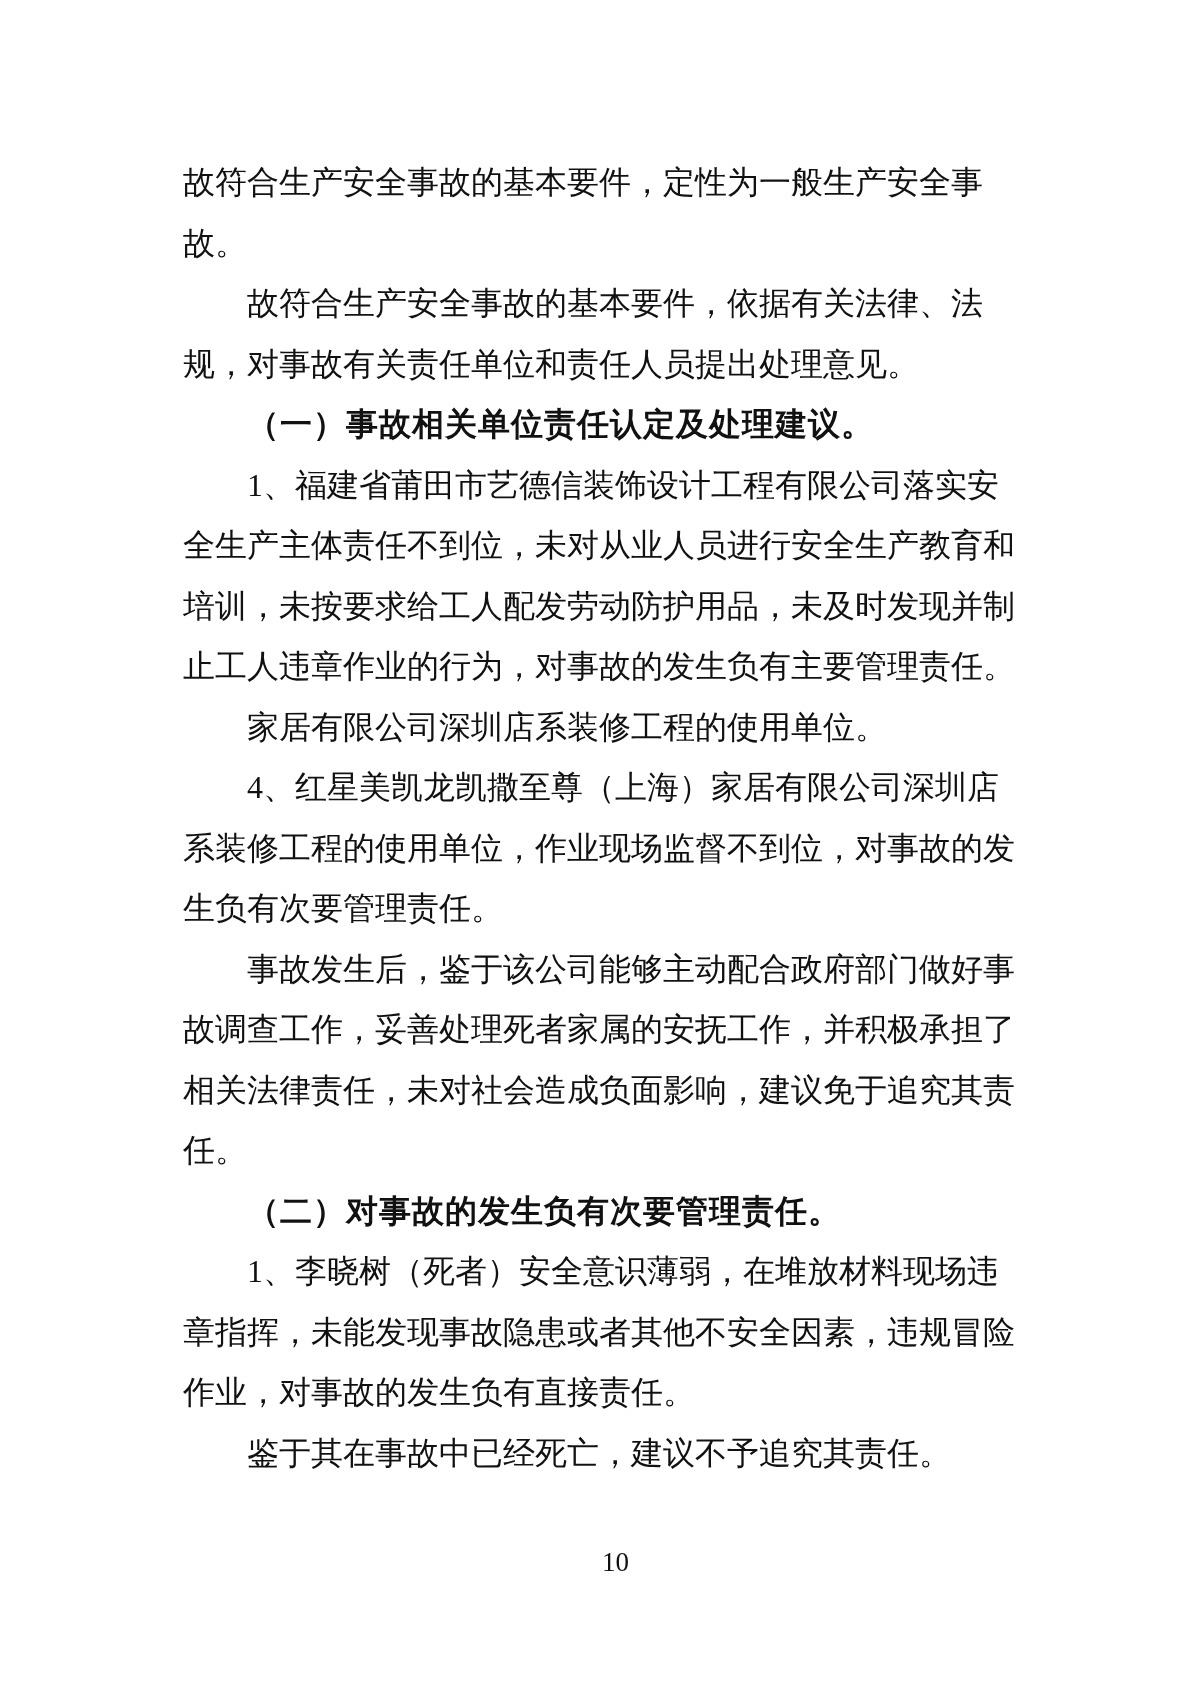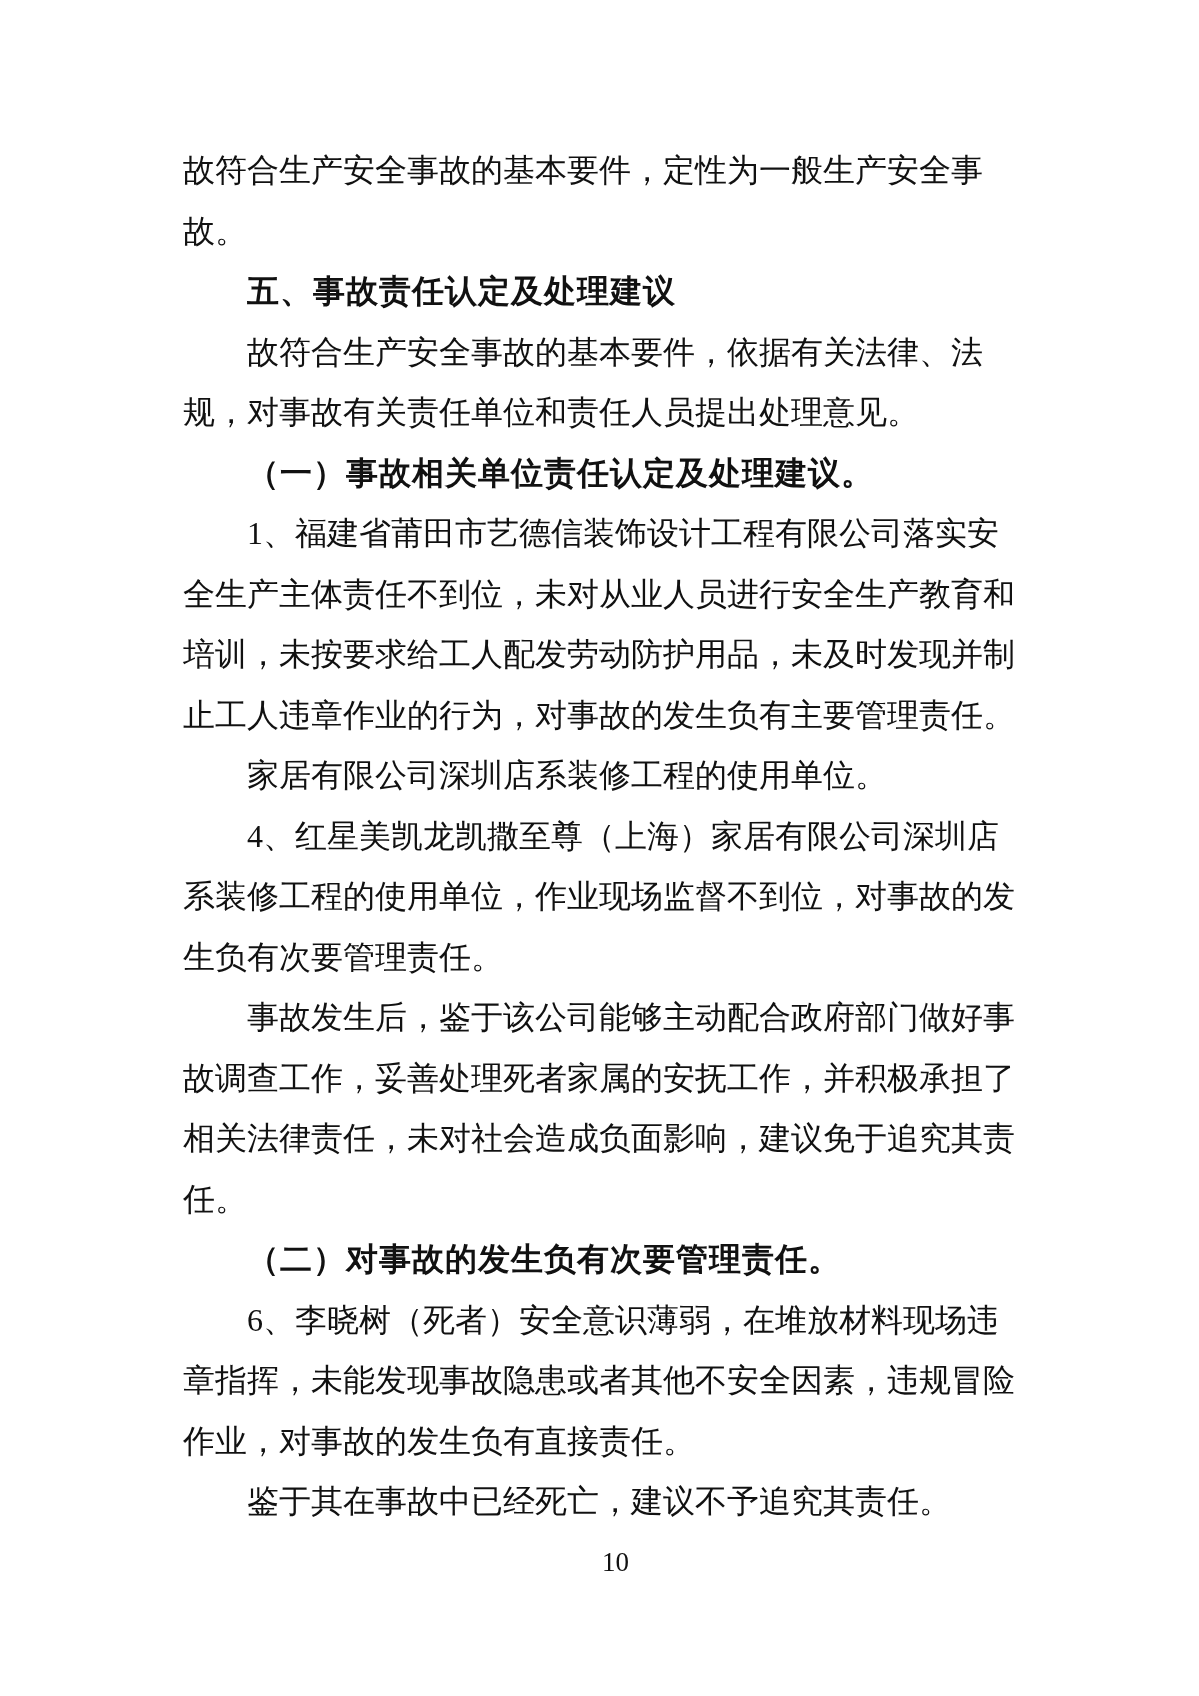--- a/index.html
+++ b/index.html
@@ -12,21 +12,21 @@
     width: 1199px;
     height: 1696px;
     background: #ffffff;
     color: #111111;
     font-family: "Liberation Serif", "DejaVu Serif", serif;
     overflow: hidden;
   }
   .content {
     position: absolute;
     left: 183px;
-    top: 140px;
+    top: 152px;
     width: 834px;
   }
   .para {
     margin: 0;
     font-size: 32px;
     line-height: 60.5px;
     text-align: left;
     word-break: normal;
   }
   .indent {
@@ -51,25 +51,24 @@
     line-height: 40px;
     font-family: "Liberation Serif", "DejaVu Serif", serif;
   }
 </style>
 </head>
 <body>
 
 <div class="page" style="background: rgb(255, 255, 255); color: rgb(17, 17, 17);">
   <div class="content">
     <p class="para">故符合生产安全事故的基本要件，定性为一般生产安全事故。</p>
-    <p class="h1">五、事故责任认定及处理建议</p>
     <p class="para indent">故符合生产安全事故的基本要件，依据有关法律、法规，对事故有关责任单位和责任人员提出处理意见。</p>
     <p class="h2">（一）事故相关单位责任认定及处理建议。</p>
     <p class="para indent">1、福建省莆田市艺德信装饰设计工程有限公司落实安全生产主体责任不到位，未对从业人员进行安全生产教育和培训，未按要求给工人配发劳动防护用品，未及时发现并制止工人违章作业的行为，对事故的发生负有主要管理责任。</p>
     <p class="para indent">家居有限公司深圳店系装修工程的使用单位。</p>
     <p class="para indent">4、红星美凯龙凯撒至尊（上海）家居有限公司深圳店系装修工程的使用单位，作业现场监督不到位，对事故的发生负有次要管理责任。</p>
     <p class="para indent">事故发生后，鉴于该公司能够主动配合政府部门做好事故调查工作，妥善处理死者家属的安抚工作，并积极承担了相关法律责任，未对社会造成负面影响，建议免于追究其责任。</p>
     <p class="h2">（二）对事故的发生负有次要管理责任。</p>
-    <p class="para indent">6、李晓树（死者）安全意识薄弱，在堆放材料现场违章指挥，未能发现事故隐患或者其他不安全因素，违规冒险作业，对事故的发生负有直接责任。</p>
+    <p class="para indent">1、李晓树（死者）安全意识薄弱，在堆放材料现场违章指挥，未能发现事故隐患或者其他不安全因素，违规冒险作业，对事故的发生负有直接责任。</p>
     <p class="para indent">鉴于其在事故中已经死亡，建议不予追究其责任。</p>
   </div>
   <div class="page-number">10</div>
 </div>
 
 </body></html>

